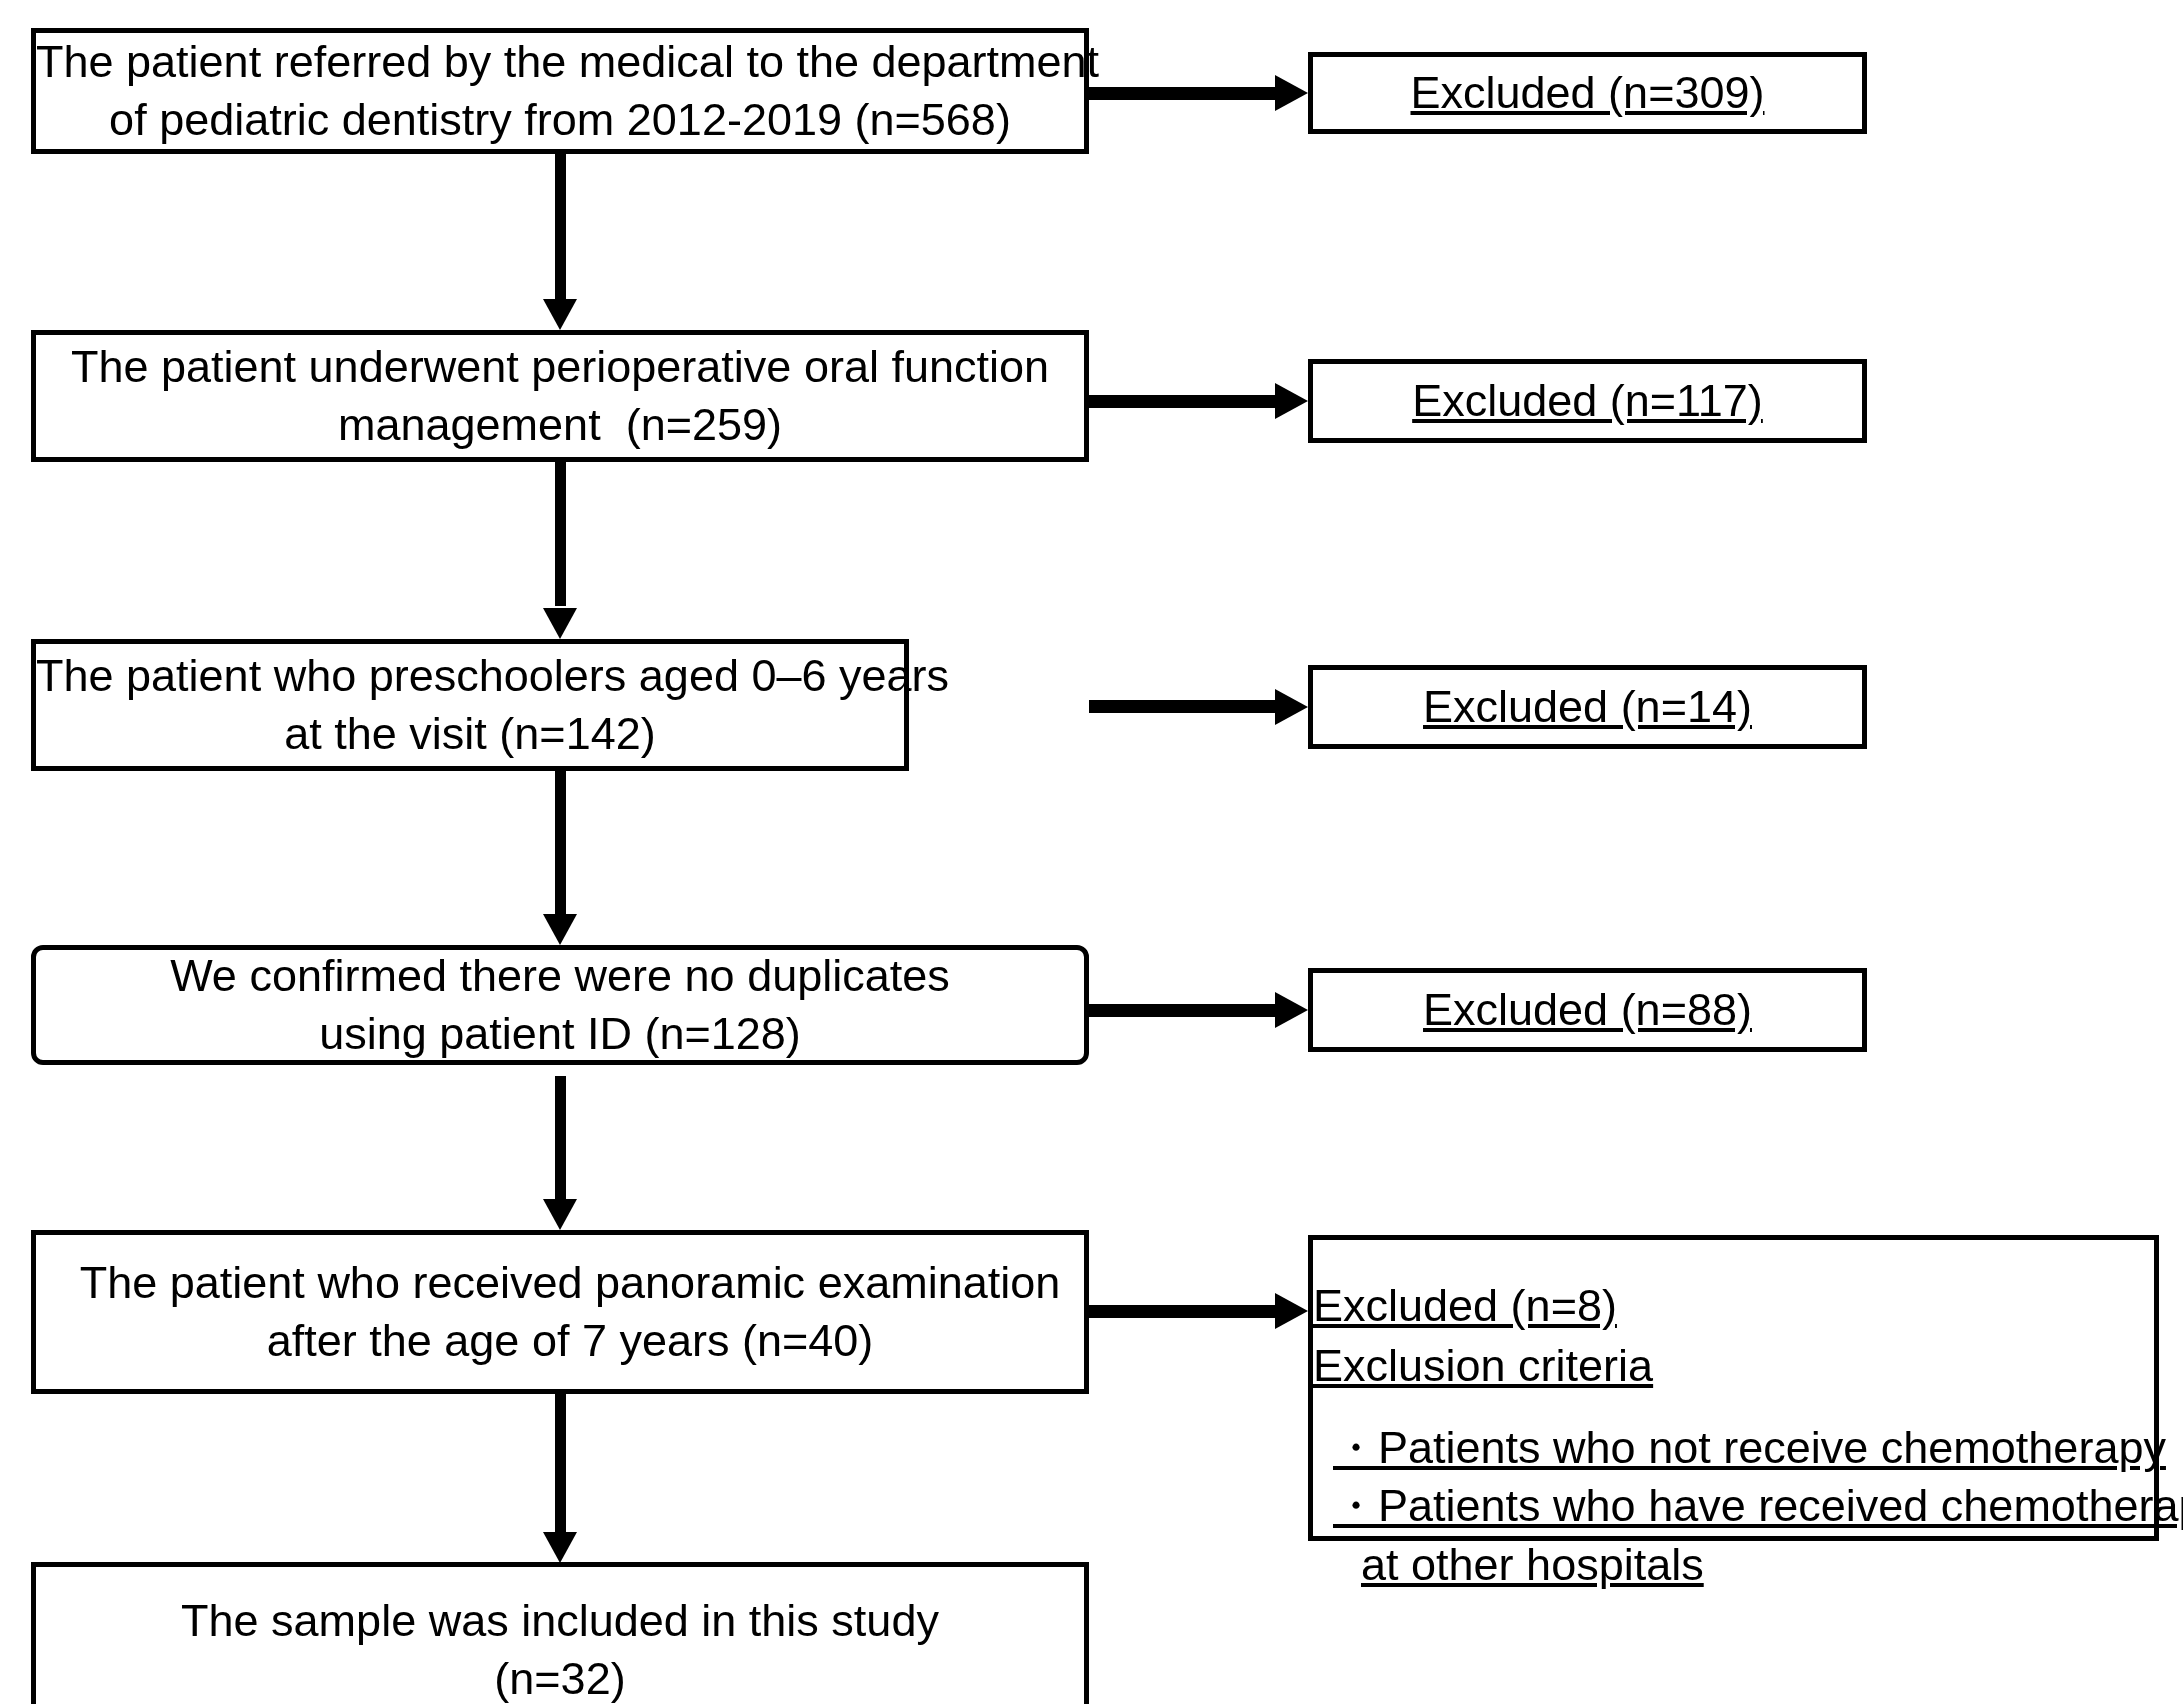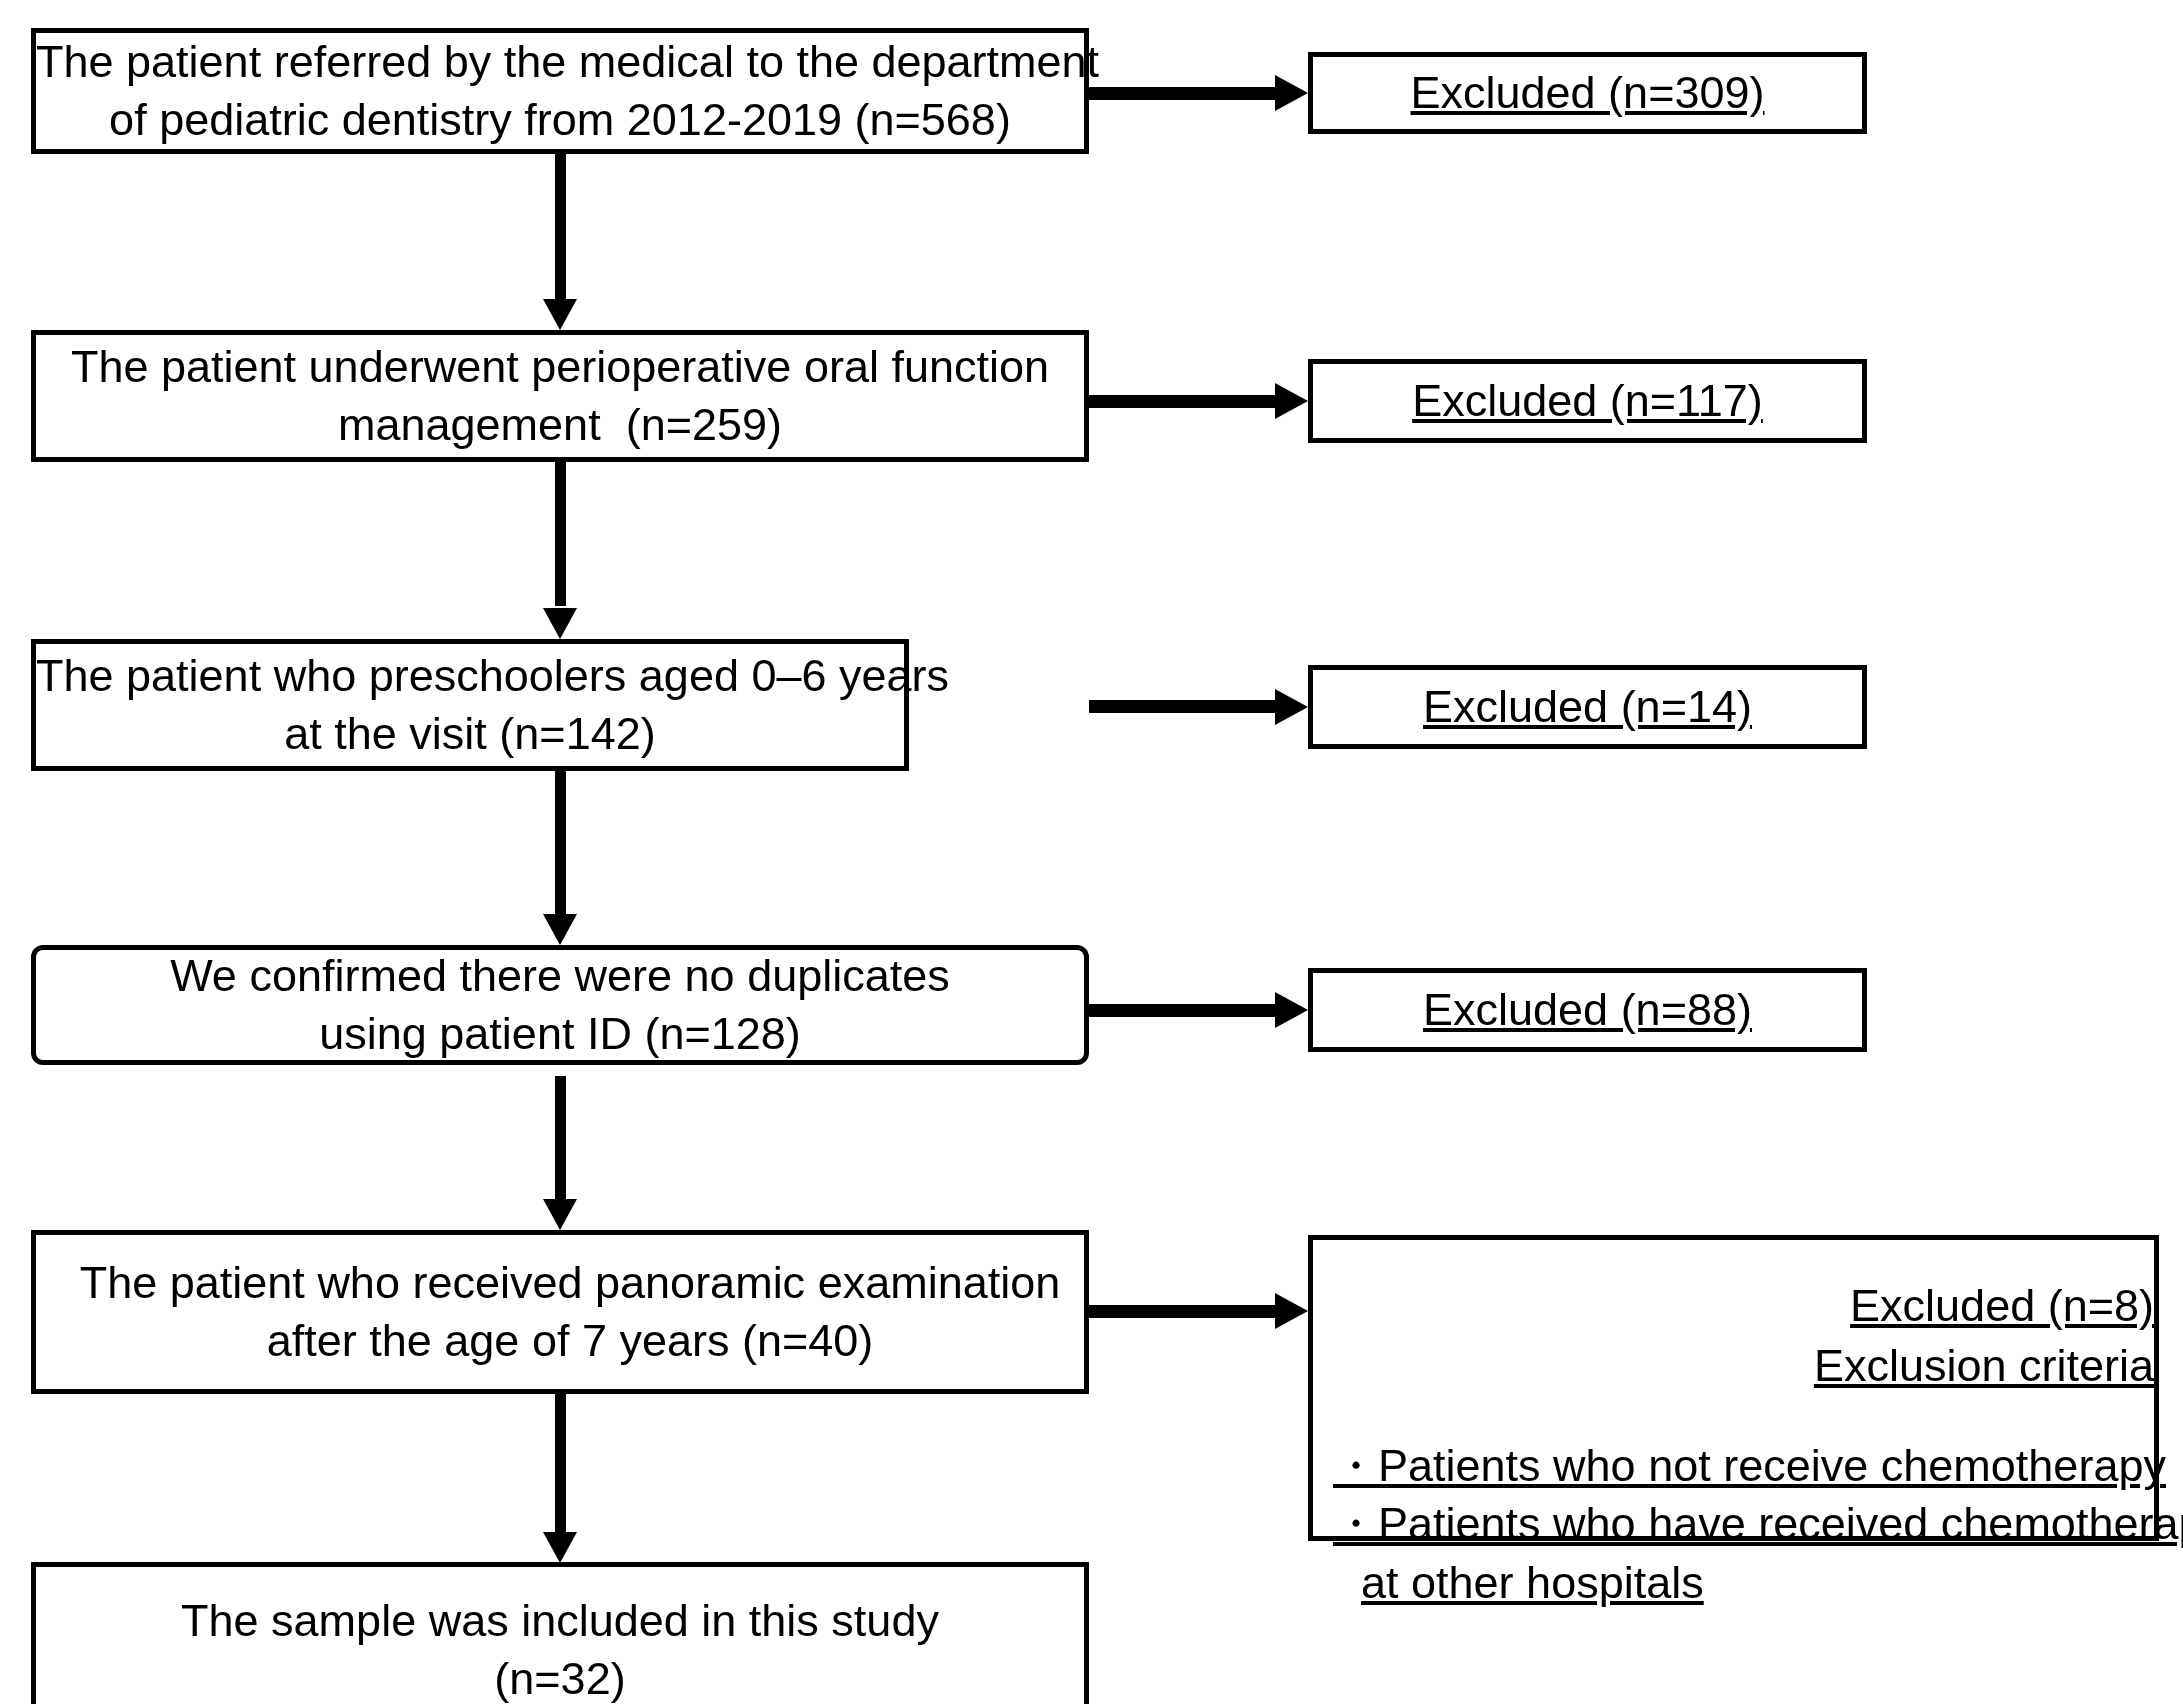--- a/index.html
+++ b/index.html
@@ -4,22 +4,22 @@
 <style>
   html,body{margin:0;padding:0;background:#ffffff;}
   body{font-family:"Liberation Sans",sans-serif;}
   #canvas{position:relative;width:2183px;height:1704px;background:#ffffff;overflow:hidden;}
   .node{position:absolute;box-sizing:border-box;background:#ffffff;border:5.3px solid #000000;
         display:flex;flex-direction:column;align-items:center;justify-content:center;}
   .node .ln{display:block;width:100%;text-align:center;color:#000;font-size:44px;line-height:1.30;white-space:pre;}
   .node.left .ln{font-size:45px;}
   .node.excl .ln{font-size:45px;text-decoration:underline;}
   .bigexcl{align-items:stretch;justify-content:flex-start;padding-top:36px;}
-  .bigexcl .ln.center{text-align:right;font-size:45px;line-height:1.34;}
-  .bigexcl .bullets{margin-top:40px;padding-left:20px;}
+  .bigexcl .ln.center{text-align:left;font-size:45px;line-height:1.34;}
+  .bigexcl .bullets{margin-top:22px;padding-left:20px;}
   .bigexcl .bullets .ln{text-align:left;font-size:45px;line-height:1.30;padding-left:0;}
   .bigexcl .bullets .ln.cont{padding-left:28px;}
 
   
   .vline{position:absolute;background:#000;width:10.6px;}
   .vhead{position:absolute;width:0;height:0;border-left:17px solid transparent;border-right:17px solid transparent;border-top:31px solid #000;}
   .hline{position:absolute;background:#000;height:13px;}
   .hhead{position:absolute;width:0;height:0;border-top:18px solid transparent;border-bottom:18px solid transparent;border-left:33px solid #000;}
 </style>
 </head>

